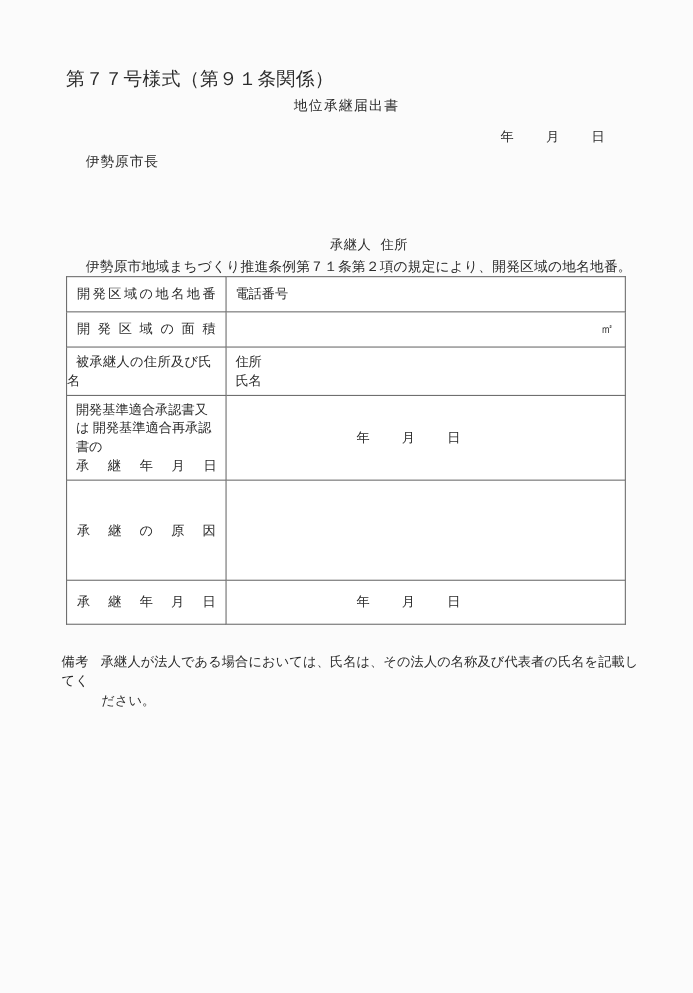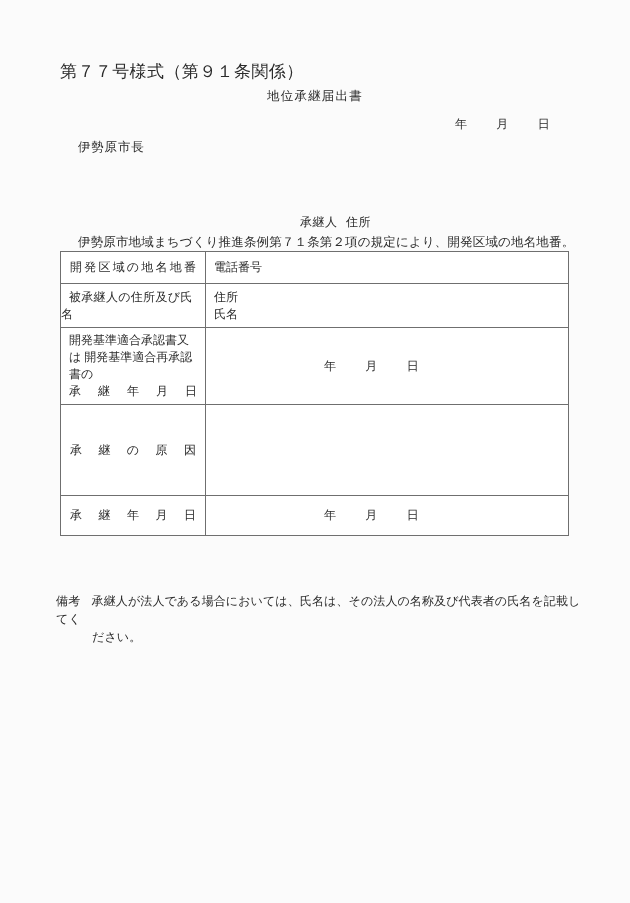--- a/index.html
+++ b/index.html
@@ -230,20 +230,28 @@
     <tbody>
       <tr class="row-h1">
         <td>
           <span class="lbl-spread">開発区域の地名地番</span>
         </td>
         <td>
           <div class="val">電話番号</div>
         </td>
       </tr>
 
+      <tr class="row-h2">
+        <td>
+          <span class="lbl-spread">開発区域の面積</span>
+        </td>
+        <td>
+          <div class="val val-unit">㎡</div>
+        </td>
+      </tr>
 
       <tr class="row-h3">
         <td>
           <span class="lbl">被承継人の住所及び氏名</span>
         </td>
         <td>
           <div class="val-lines">
             <div>住所</div>
             <div>氏名</div>
           </div>

